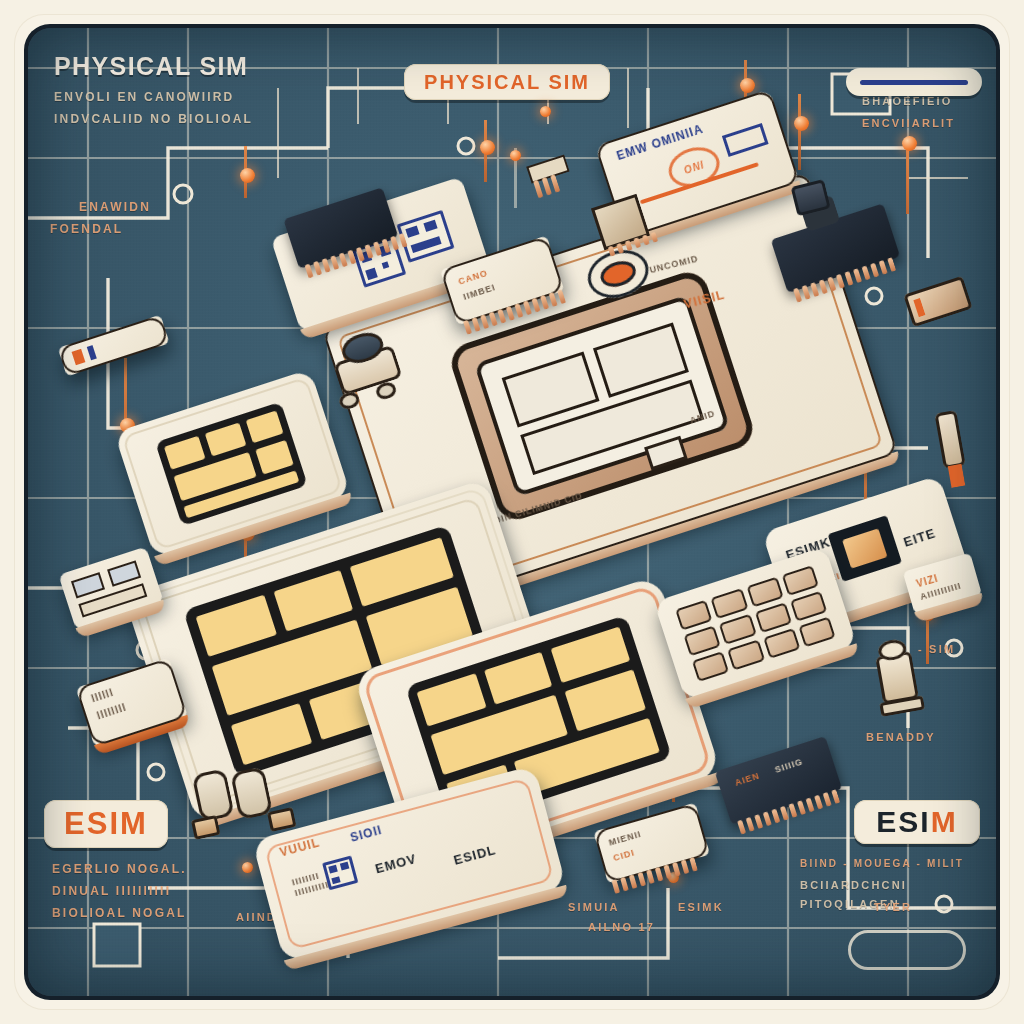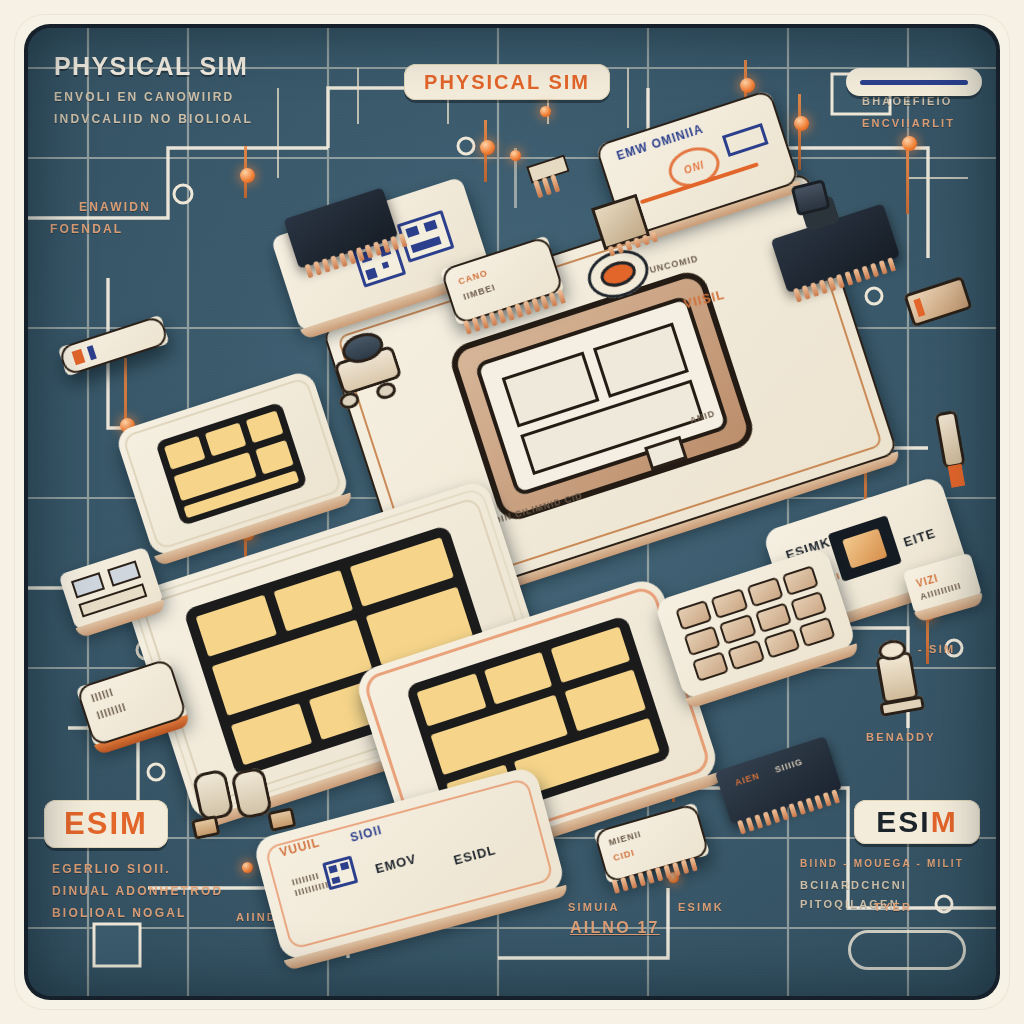--- a/index.html
+++ b/index.html
@@ -146,43 +146,43 @@
     <div class="sub" style="left:26px;top:60px;">ENVOLI EN CANOWIIRD</div>
     <div class="sub" style="left:26px;top:82px;">INDVCALIID NO BIOLIOAL</div>
 
     <div class="badge" style="left:376px;top:36px;width:206px;height:36px;">
       <span style="font-size:20px;">PHYSICAL SIM</span>
     </div>
 
     <div class="badge" style="left:16px;top:772px;width:124px;height:48px;">
       <span style="font-size:31px;">ESIM</span>
     </div>
-    <div class="sub orange" style="left:24px;top:832px;">EGERLIO SIOII.</div>
-    <div class="sub orange" style="left:24px;top:854px;">DINUAL ADONHETROD</div>
+    <div class="sub orange" style="left:24px;top:832px;">EGERLIO NOGAL.</div>
+    <div class="sub orange" style="left:24px;top:854px;">DINUAL IIIIIIIIII</div>
     <div class="sub orange" style="left:24px;top:876px;">BIOLIOAL NOGAL</div>
 
     <div class="badge dual" style="left:826px;top:772px;width:126px;height:44px;">
       <span style="font-size:30px;">
         <i>ESI</i><em style="font-style:normal">M</em>
       </span>
     </div>
     <div class="sub orange" style="left:772px;top:826px;font-size:10px;">BIIND - MOUEGA - MILIT</div>
     <div class="sub" style="left:772px;top:848px;font-size:11px;">BCIIARDCHCNI PITOQILAGEN</div>
     <div class="sub orange" style="left:846px;top:870px;font-size:11px;">TYER</div>
 
     <div class="sub orange" style="left:39px;top:170px;padding-left:12px;">ENAWIDN</div>
     <div class="sub orange" style="left:22px;top:192px;">FOENDAL</div>
 
     <div class="sub" style="left:834px;top:64px;font-size:11px;">BHAOEFIEIO</div>
     <div class="sub orange" style="left:834px;top:86px;font-size:11px;">ENCVIIARLIT</div>
 
     <div class="sub orange" style="left:838px;top:700px;font-size:11px;">BENADDY</div>
 
     <div class="sub orange" style="left:540px;top:870px;font-size:11px;">SIMUIA</div>
-    <div class="sub orange" style="left:542px;top:890px;font-size:16px;text-decoration:underline;">AILNO 17</div>
+    <div class="sub orange" style="left:560px;top:890px;font-size:11px;">AILNO 17</div>
     <div class="sub orange" style="left:650px;top:870px;font-size:11px;">ESIMK</div>
 
     <div class="sub orange" style="left:208px;top:880px;font-size:11px;">AIIND</div>
 
     <div class="sub orange" style="left:890px;top:612px;font-size:11px;">- SIM</div>
 
     <div class="sub orange" style="left:356px;top:344px;font-size:10px;">ANID</div>
 
     <div class="capsule" style="left:818px;top:40px;width:136px;height:28px;">
         <div class="bar"></div>

